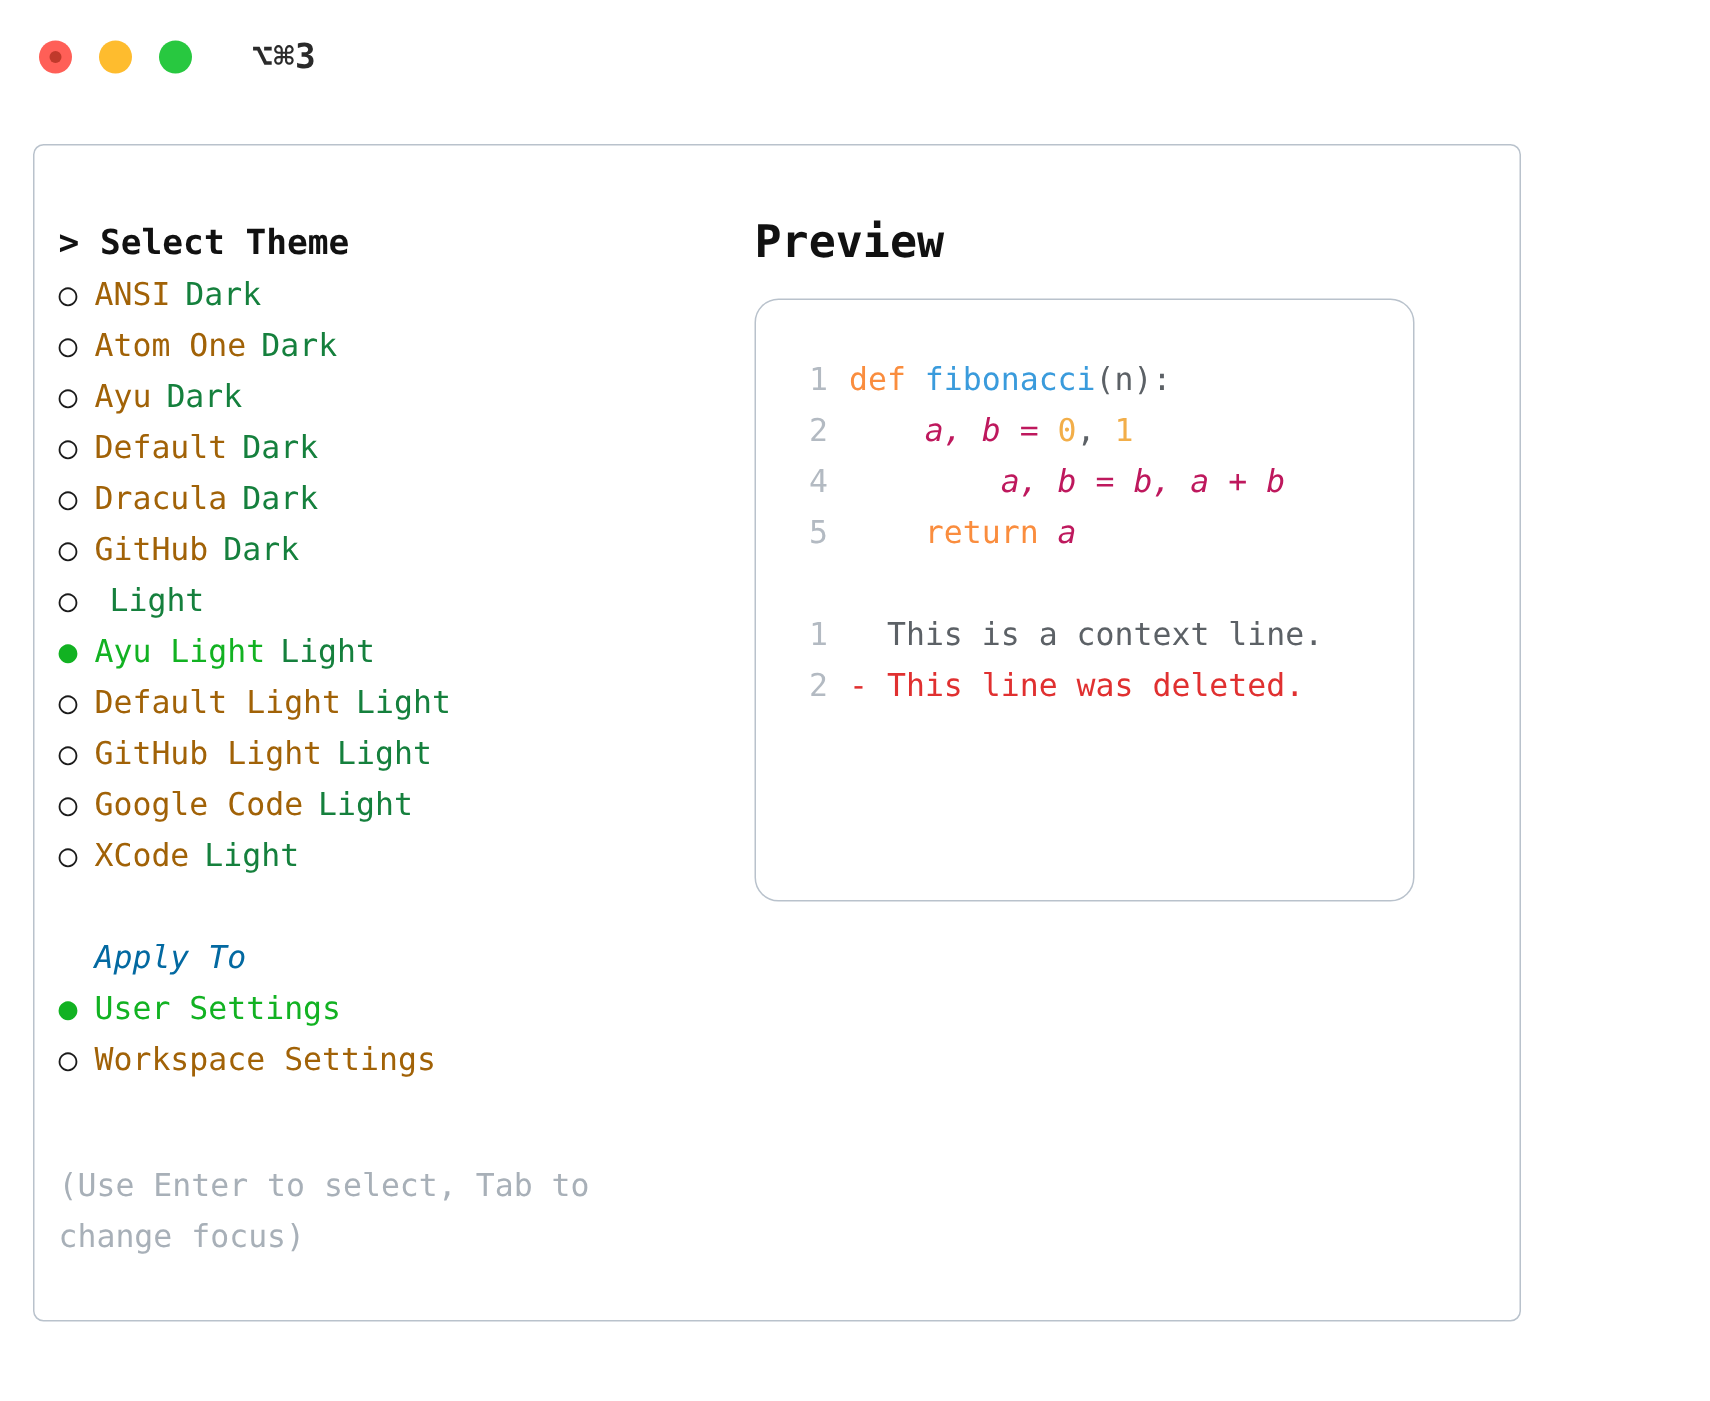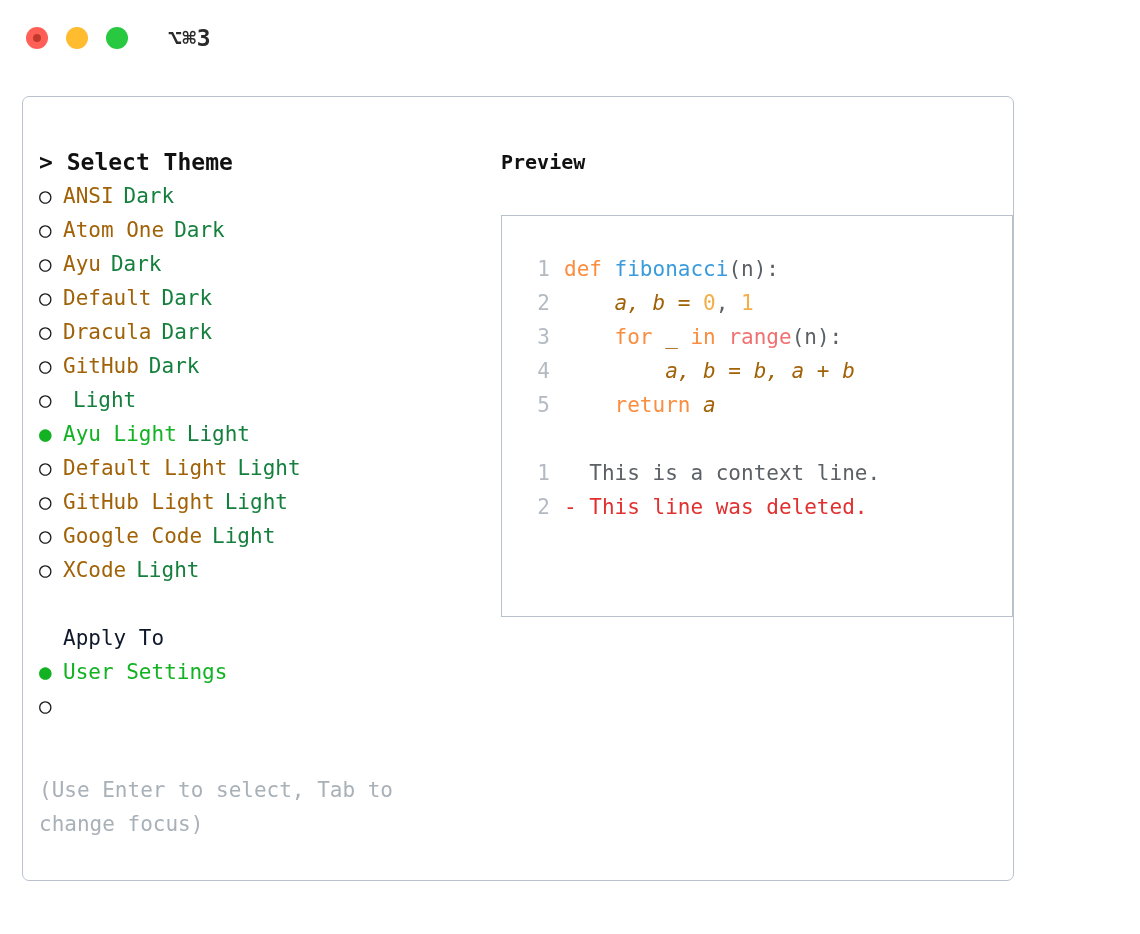--- a/index.html
+++ b/index.html
@@ -101,45 +101,46 @@
   .opt-row.selected .bullet,
   .opt-row.selected .opt-label { color: #12b222; }
   .opt-label { color: #a16207; }
   .opt-tag {
     color: #15803d;
     margin-left: 10px;
   }
   .spacer-sm { height: 34px; }
   .apply-head {
     font-size: 21px;
-    color: #0f172a;
+    color: #0369a1;
     line-height: 34px;
     padding-left: 24px;
     white-space: pre;
+    font-style: italic;
   }
   .hint {
     margin-top: 50px;
     font-size: 21px;
     color: #a8b0b8;
     line-height: 34px;
     width: 410px;
   }
   .preview-head {
-    font-size: 20px;
+    font-size: 30px;
     font-weight: bold;
     color: #111;
     line-height: 34px;
-    margin-bottom: 36px;
+    margin-bottom: 20px;
     white-space: pre;
   }
   .preview-box {
-    width: 512px;
+    width: 440px;
     height: 402px;
     border: 1px solid #b9c2cc;
-    border-radius: 0;
+    border-radius: 16px;
     box-sizing: border-box;
     padding: 36px 0 0 22px;
     background: #ffffff;
   }
   .code-line {
     font-size: 21px;
     line-height: 34px;
     white-space: pre;
   }
   .ln {
@@ -148,21 +149,21 @@
     text-align: right;
     color: #b3bac2;
     margin-right: 14px;
   }
   .k-def { color: #fa8d3e; }
   .k-fn  { color: #3a9bdc; }
   .k-plain { color: #5c6166; }
   .k-num { color: #f2ae49; }
   .k-kw  { color: #fa8d3e; }
   .k-builtin { color: #f07171; }
-  .k-var { color: #a16207; font-style: italic; }
+  .k-var { color: #be185d; font-style: italic; }
   .diff-ctx { color: #5c6166; }
   .diff-del { color: #e03030; }
   .diff-add { color: #12b222; }
   .blank-line { height: 34px; }
 </style>
 </head>
 <body>
 
 <div class="window">
 
@@ -191,33 +192,32 @@
             <div class="opt-row"><span class="bullet">○</span><span class="opt-label">GitHub Light</span><span class="opt-tag">Light</span></div>
             <div class="opt-row"><span class="bullet">○</span><span class="opt-label">Google Code</span><span class="opt-tag">Light</span></div>
             <div class="opt-row"><span class="bullet">○</span><span class="opt-label">XCode</span><span class="opt-tag">Light</span></div>
           </div>
 
         <div class="spacer-sm"></div>
 
         <div class="apply-head">Apply To</div>
         <div id="apply-list">
             <div class="opt-row selected"><span class="bullet">●</span><span class="opt-label">User Settings</span></div>
-            <div class="opt-row"><span class="bullet">○</span></div>
+            <div class="opt-row"><span class="bullet">○</span><span class="opt-label">Workspace Settings</span></div>
           </div>
 
         <div class="hint">(Use Enter to select, Tab to change focus)</div>
       </div>
 
       <div class="right-col">
         <div class="preview-head">Preview</div>
         <div class="preview-box">
           <div id="code-block">
               <div class="code-line"><span class="ln">1</span><span class="k-def">def </span><span class="k-fn">fibonacci</span><span class="k-plain">(n):</span></div>
               <div class="code-line"><span class="ln">2</span><span class="k-var">    a, b = </span><span class="k-num">0</span><span class="k-plain">, </span><span class="k-num">1</span></div>
-              <div class="code-line"><span class="ln">3</span><span class="k-plain">    </span><span class="k-kw">for</span><span class="k-var"> _ </span><span class="k-kw">in</span><span class="k-plain"> </span><span class="k-builtin">range</span><span class="k-plain">(n):</span></div>
               <div class="code-line"><span class="ln">4</span><span class="k-var">        a, b = b, a + b</span></div>
               <div class="code-line"><span class="ln">5</span><span class="k-plain">    </span><span class="k-kw">return</span><span class="k-var"> a</span></div>
             </div>
           <div class="blank-line"></div>
           <div id="diff-block">
               <div class="code-line"><span class="ln">1</span><span class="diff-ctx"> </span><span class="diff-ctx"> This is a context line.</span></div>
               <div class="code-line"><span class="ln">2</span><span class="diff-del">-</span><span class="diff-del"> This line was deleted.</span></div>
             </div>
         </div>
       </div>

